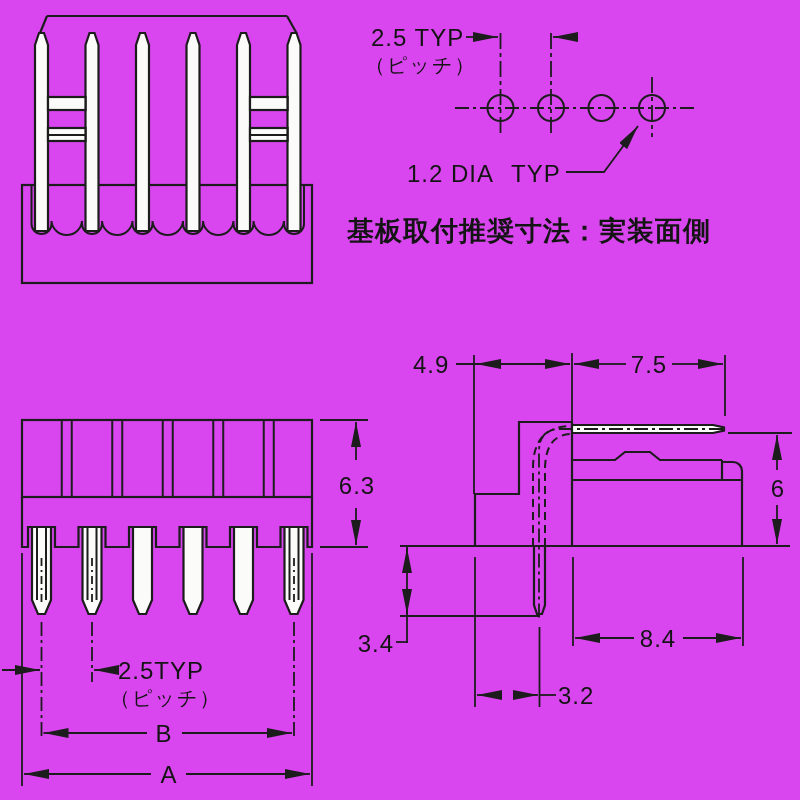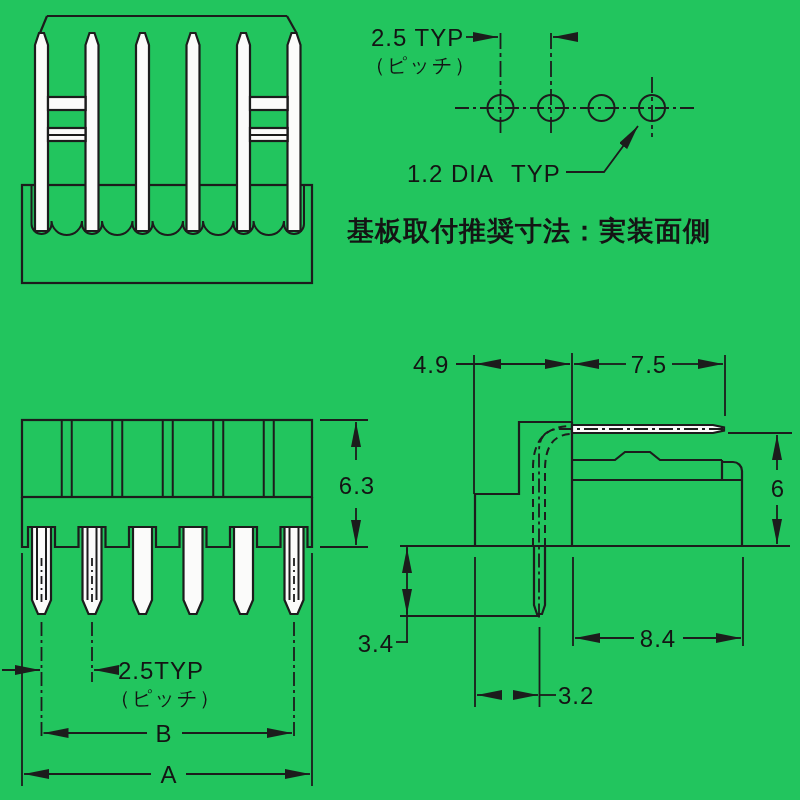--- a/index.html
+++ b/index.html
@@ -1,17 +1,17 @@
 <!DOCTYPE html>
 <html><head>
 <meta charset="utf-8">
 <style>
   html,body{margin:0;padding:0;}
   body{background:#ffffff;font-family:"Liberation Sans","DejaVu Sans",sans-serif;}
-  #stage{width:800px;height:800px;background:#22c55e;position:relative;overflow:hidden;}
+  #stage{width:800px;height:800px;background:#d946ef;position:relative;overflow:hidden;}
   svg{display:block;}
   .ln{stroke:#1c1c1c;stroke-width:2.2;fill:none;}
   .thin{stroke:#1c1c1c;stroke-width:2;fill:none;}
   .dim{stroke:#1c1c1c;stroke-width:1.8;fill:none;}
   .cl{stroke:#1c1c1c;stroke-width:1.8;fill:none;stroke-dasharray:14 4 3 4;}
   .hid{stroke:#1c1c1c;stroke-width:2;fill:none;stroke-dasharray:8 5;}
   .wht{fill:#fbfbfa;stroke:#1c1c1c;stroke-width:2.2;}
   text{fill:#141414;font-size:24px;letter-spacing:1px;}
   .small{font-size:20px;letter-spacing:2px;}
   .cap{font-size:27px;font-weight:bold;letter-spacing:1px;}

